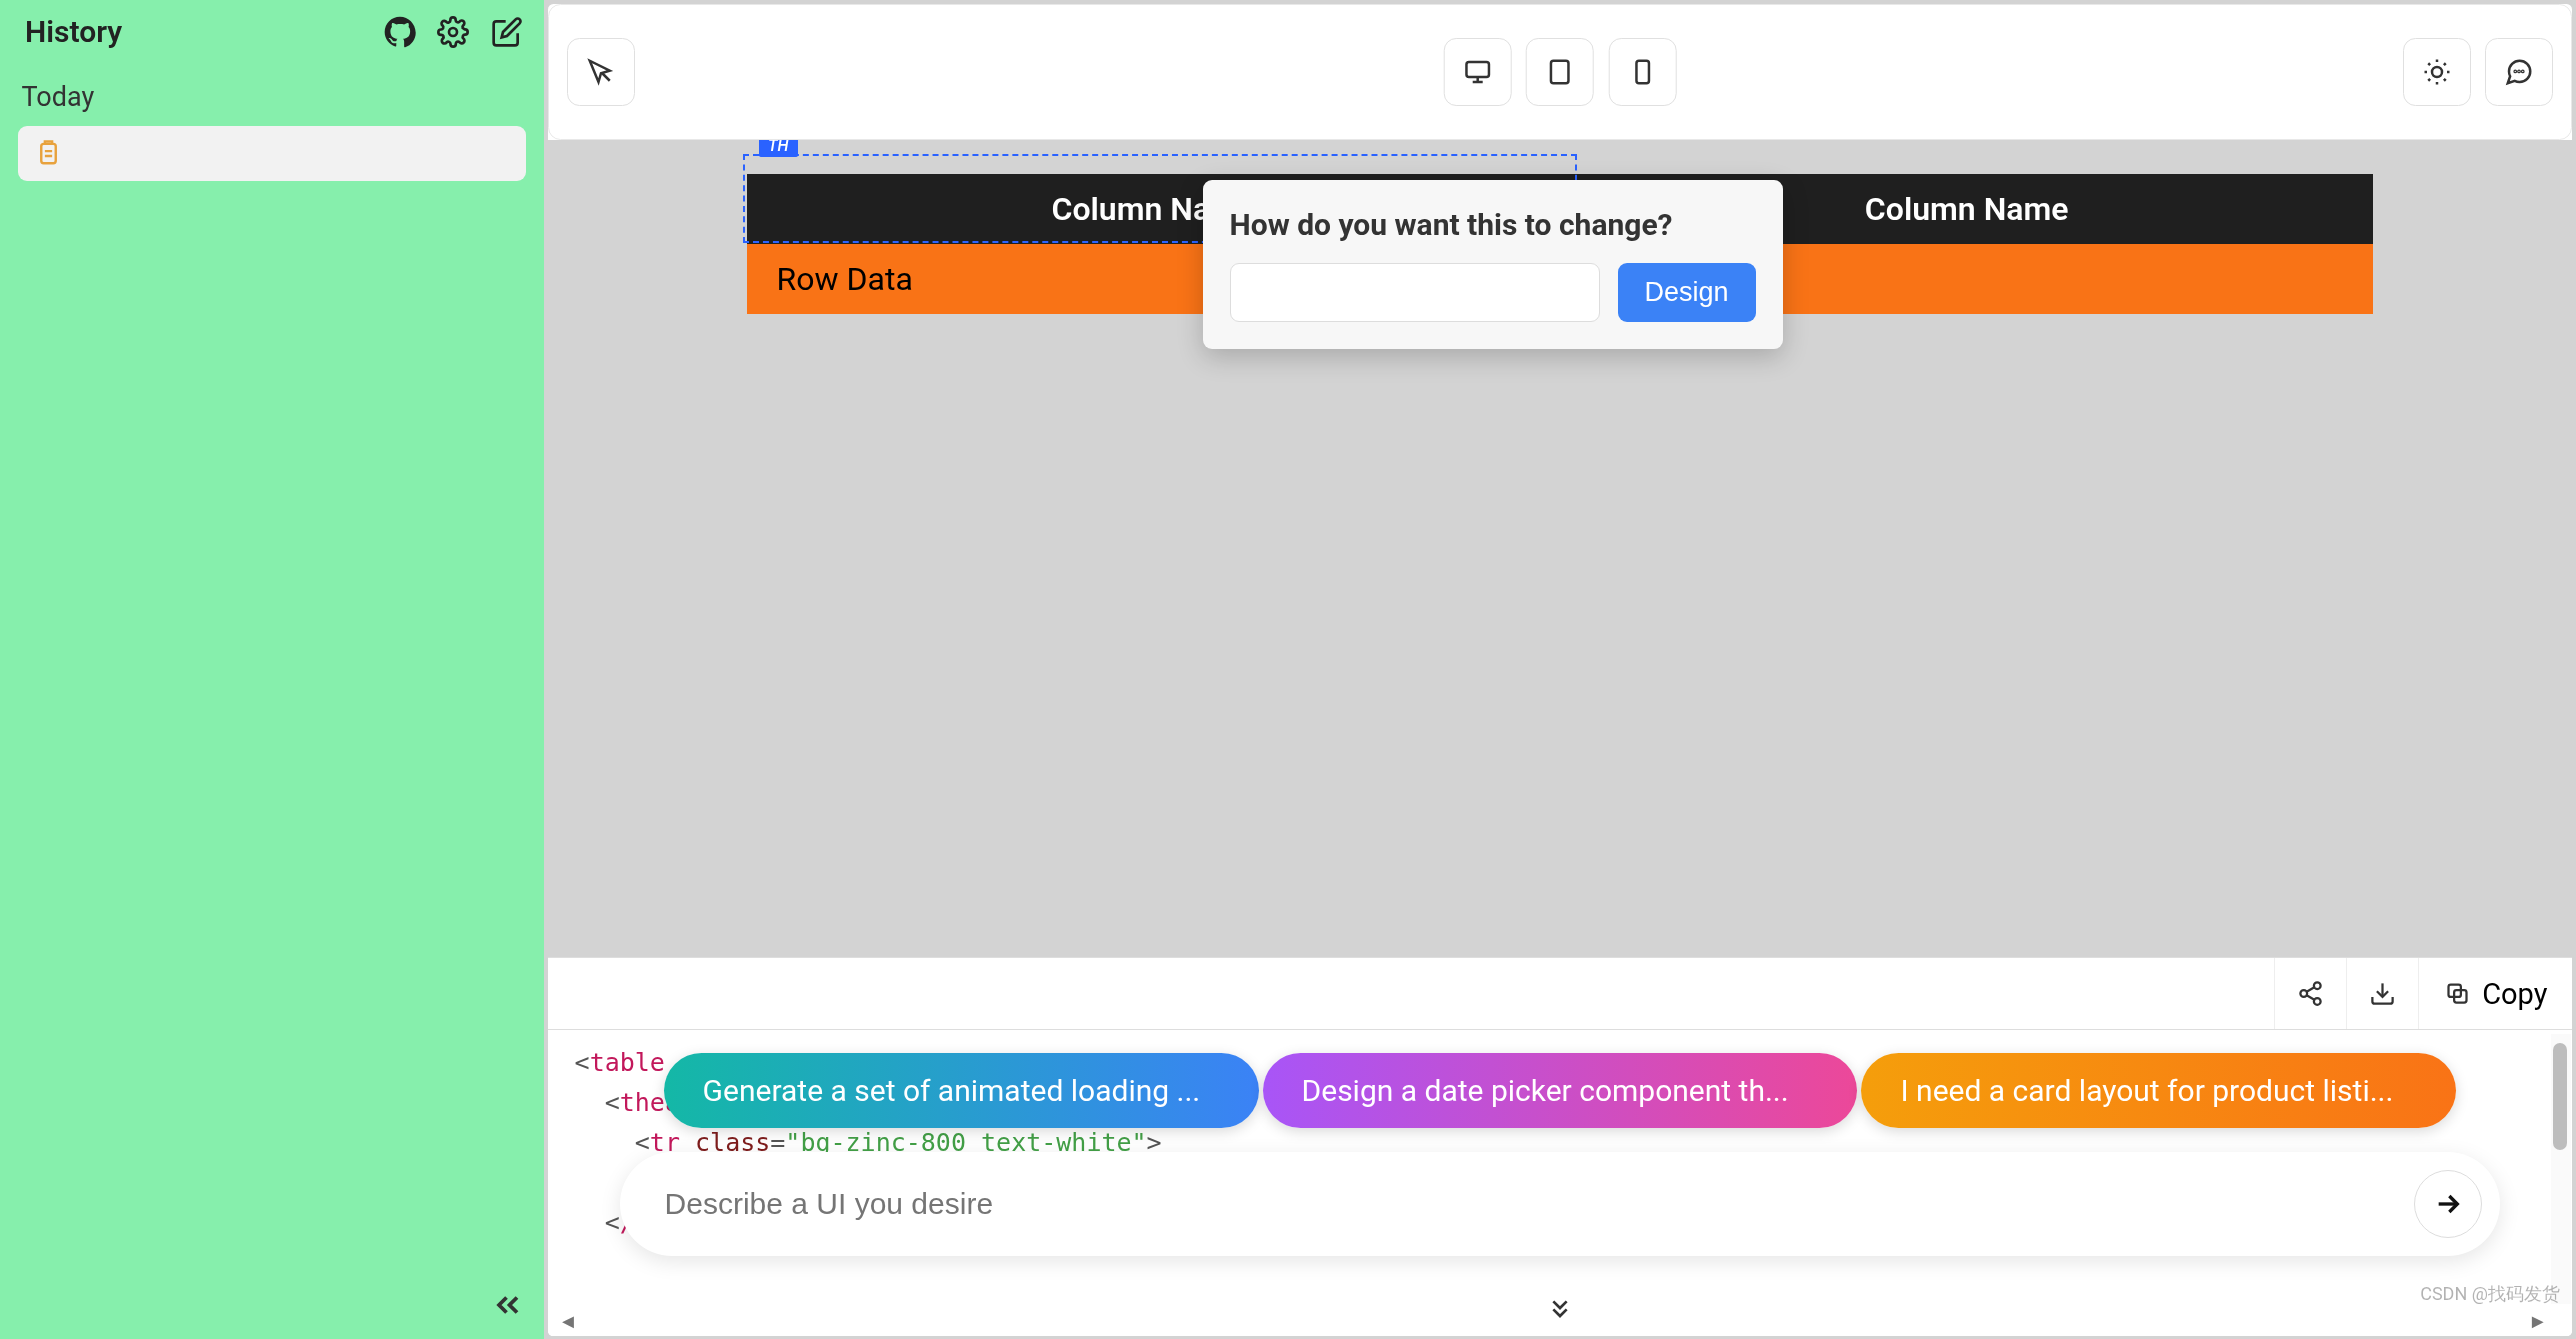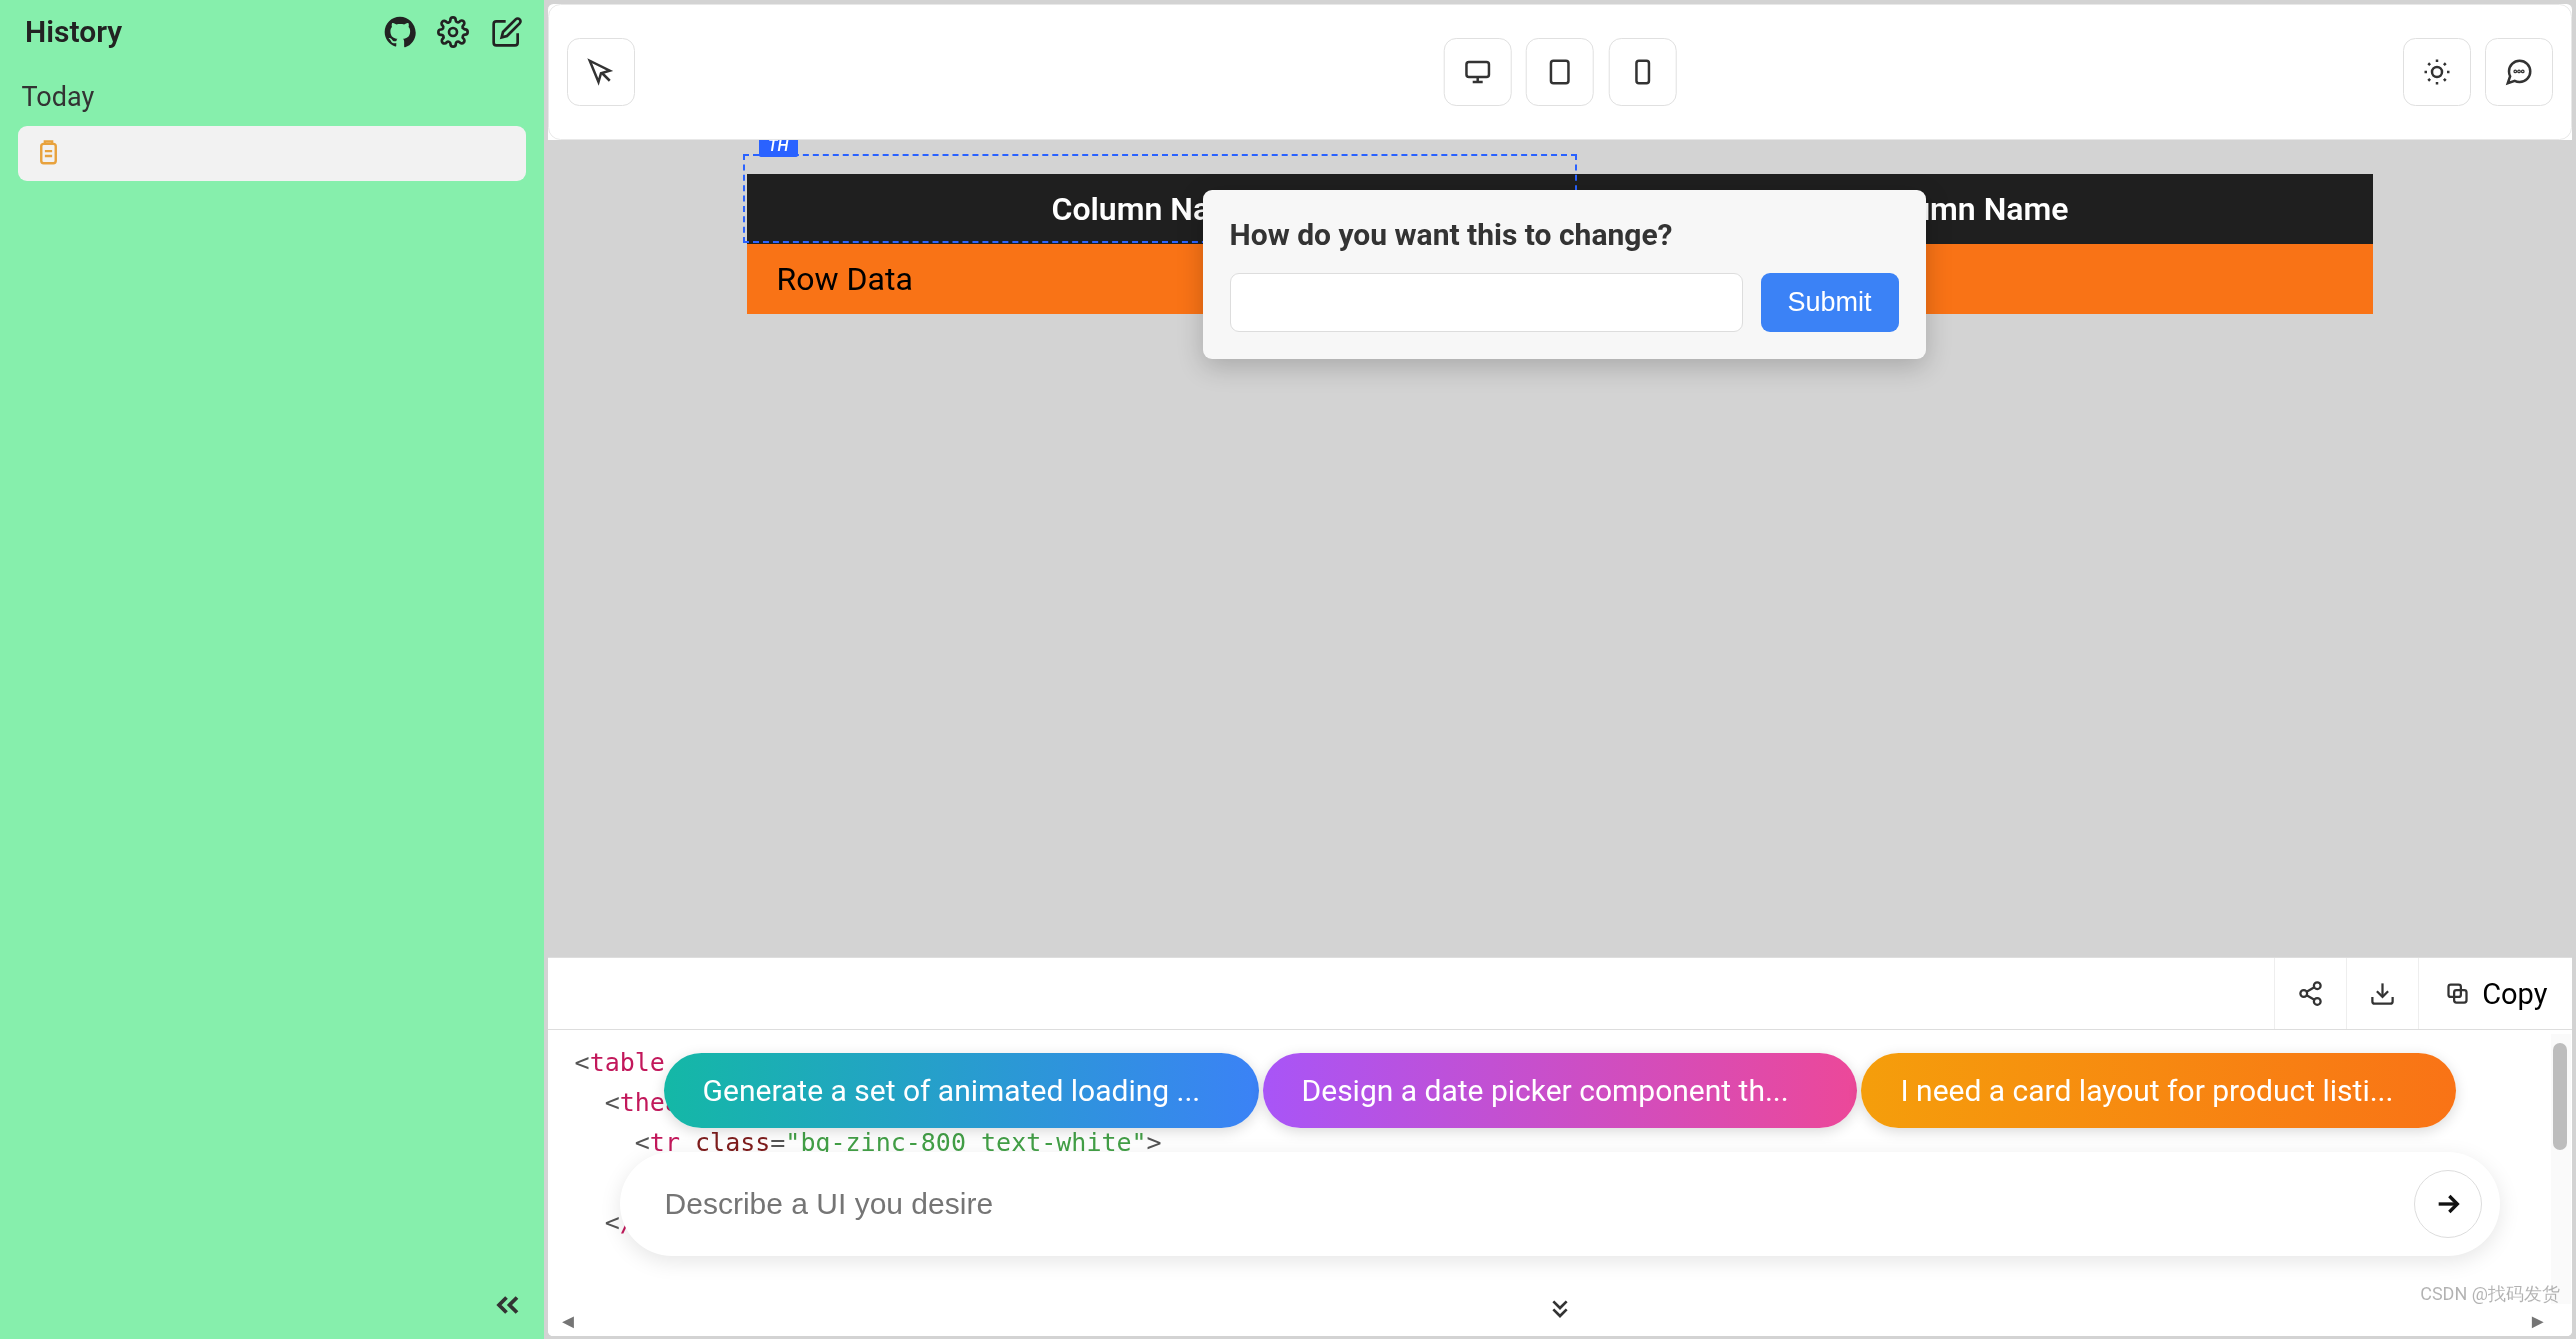--- a/index.html
+++ b/index.html
@@ -180,25 +180,25 @@
             <td>Row Data</td>
             <td></td>
           </tr>
             </tbody>
         </table>
 
         <div class="sel-box" style="left:-3.6px; top:-19.7px; width:834px; height:89px;"></div>
         <div class="sel-label" style="left:12.5px; top:-39px;">TH</div>
       </div>
 
-      <div class="popover" style="left:655px; top:50px; width:723px;">
+      <div class="popover" style="left:655px; top:40px; width:580px;">
         <div class="popover-title">How do you want this to change?</div>
         <div class="popover-row">
           <input class="popover-input" style="">
-          <button class="popover-submit">Submit</button>
+          <button class="popover-submit">Design</button>
         </div>
       </div>
     </div>
 
     <div class="bottom">
       <div class="tabs-row">
         <div class="tabs-spacer"></div>
         <div class="tab-action">
           <svg viewBox="0 0 24 24" width="27" height="27" fill="none" stroke="#333" stroke-width="2">
               <circle cx="18" cy="5" r="3"></circle>

